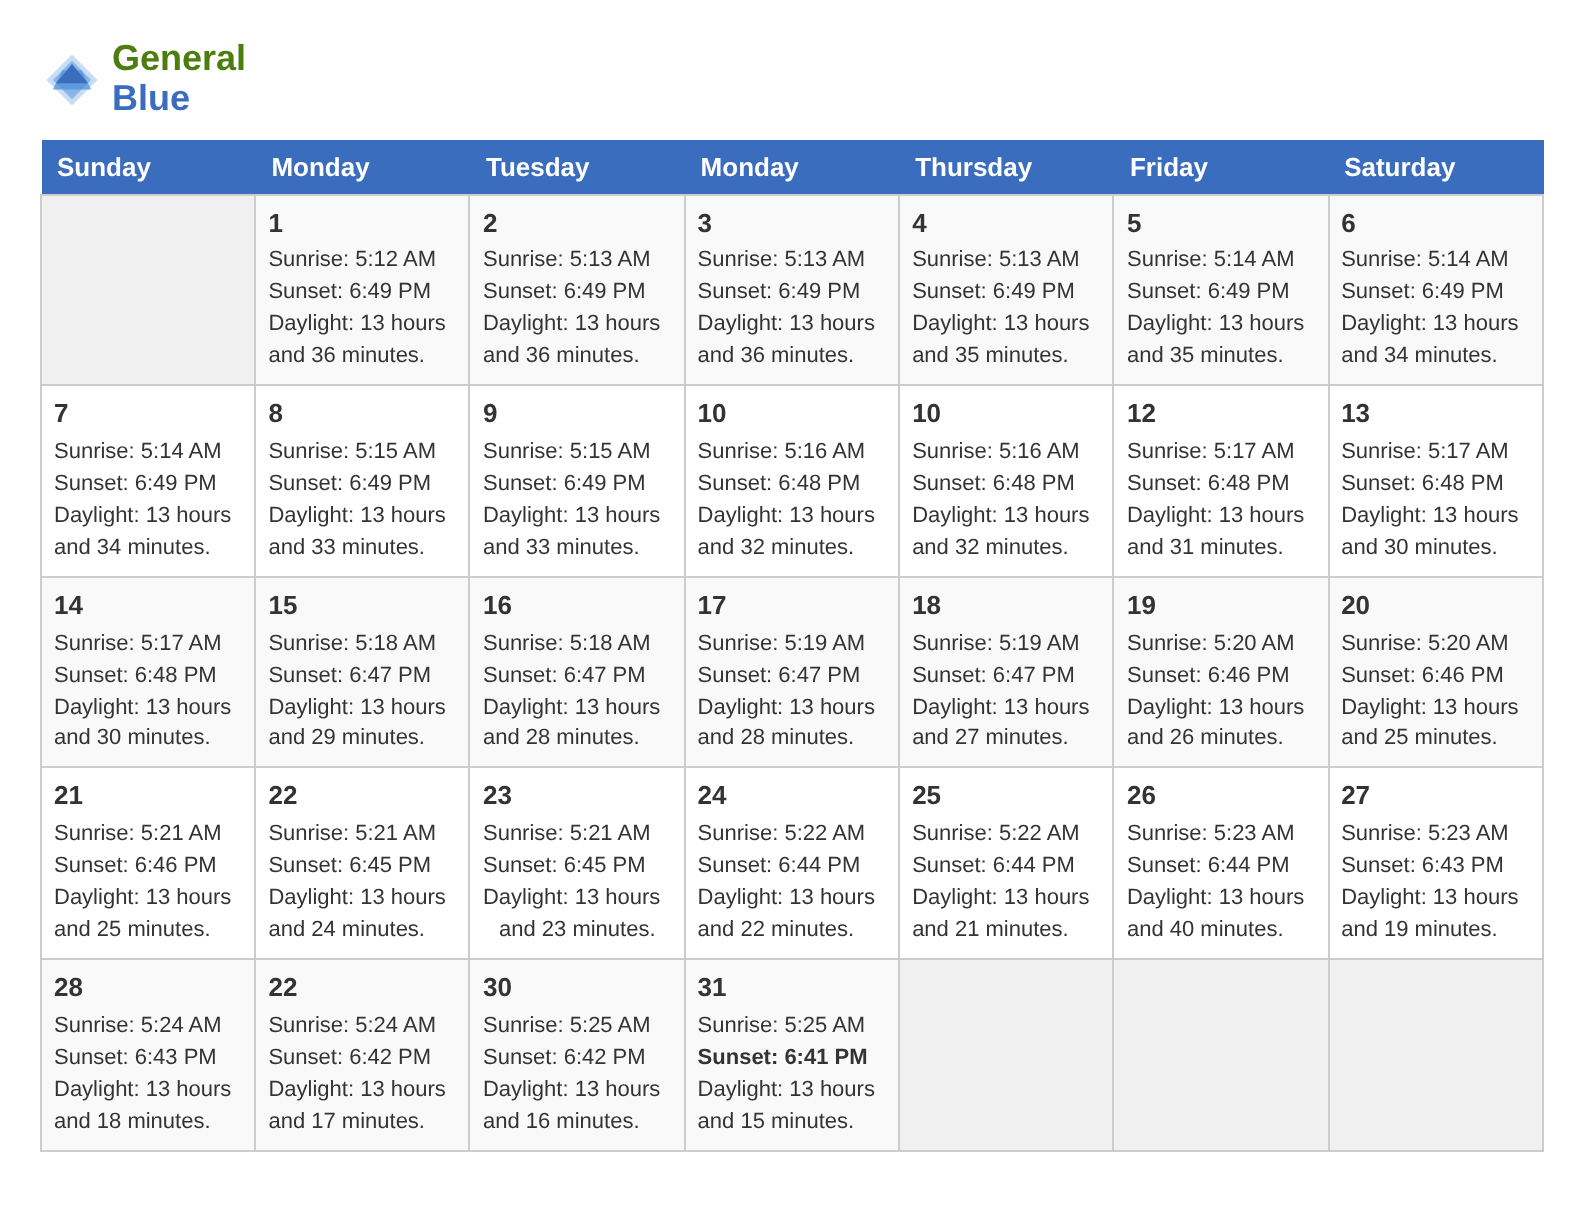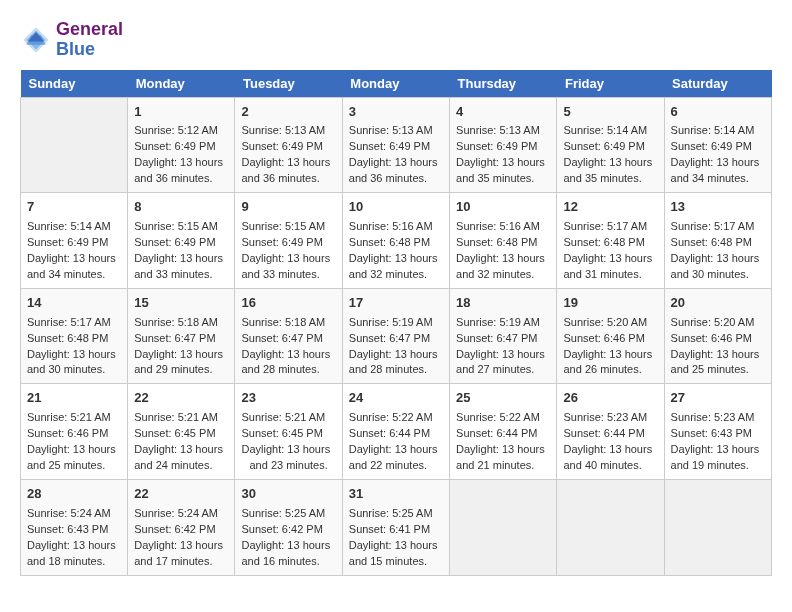--- a/index.html
+++ b/index.html
@@ -21,21 +21,21 @@
       align-items: center;
       gap: 4px;
     }
     .logo-text {
       font-size: 18px;
       font-weight: bold;
       color: #333;
       line-height: 1.1;
     }
     .logo-text span {
-      color: #701a75;
+      color: #4d7c0f;
     }
     .logo-icon {
       width: 32px;
       height: 32px;
     }
     .title-block {
       text-align: right;
     }
     .month-title {
       font-size: 36px;
@@ -331,21 +331,21 @@
         <td>
           <span class="day-num">30</span>
           <span style="display: block;">Sunrise: 5:25 AM</span>
           <span style="display: block;">Sunset: 6:42 PM</span>
           <span style="display: block;">Daylight: 13 hours</span>
           <span style="display: block;">and 16 minutes.</span>
         </td>
         <td>
           <span class="day-num">31</span>
           <span style="display: block;">Sunrise: 5:25 AM</span>
-          <span style="display: block;">Sunset: 6:41 PM</span>
+          <span style="display: block; font-weight: bold;">Sunset: 6:41 PM</span>
           <span style="display: block;">Daylight: 13 hours</span>
           <span style="display: block;">and 15 minutes.</span>
         </td>
         <td class="empty-cell"></td>
         <td class="empty-cell"></td>
         <td class="empty-cell"></td>
       </tr>
     </tbody>
 </table>
 

